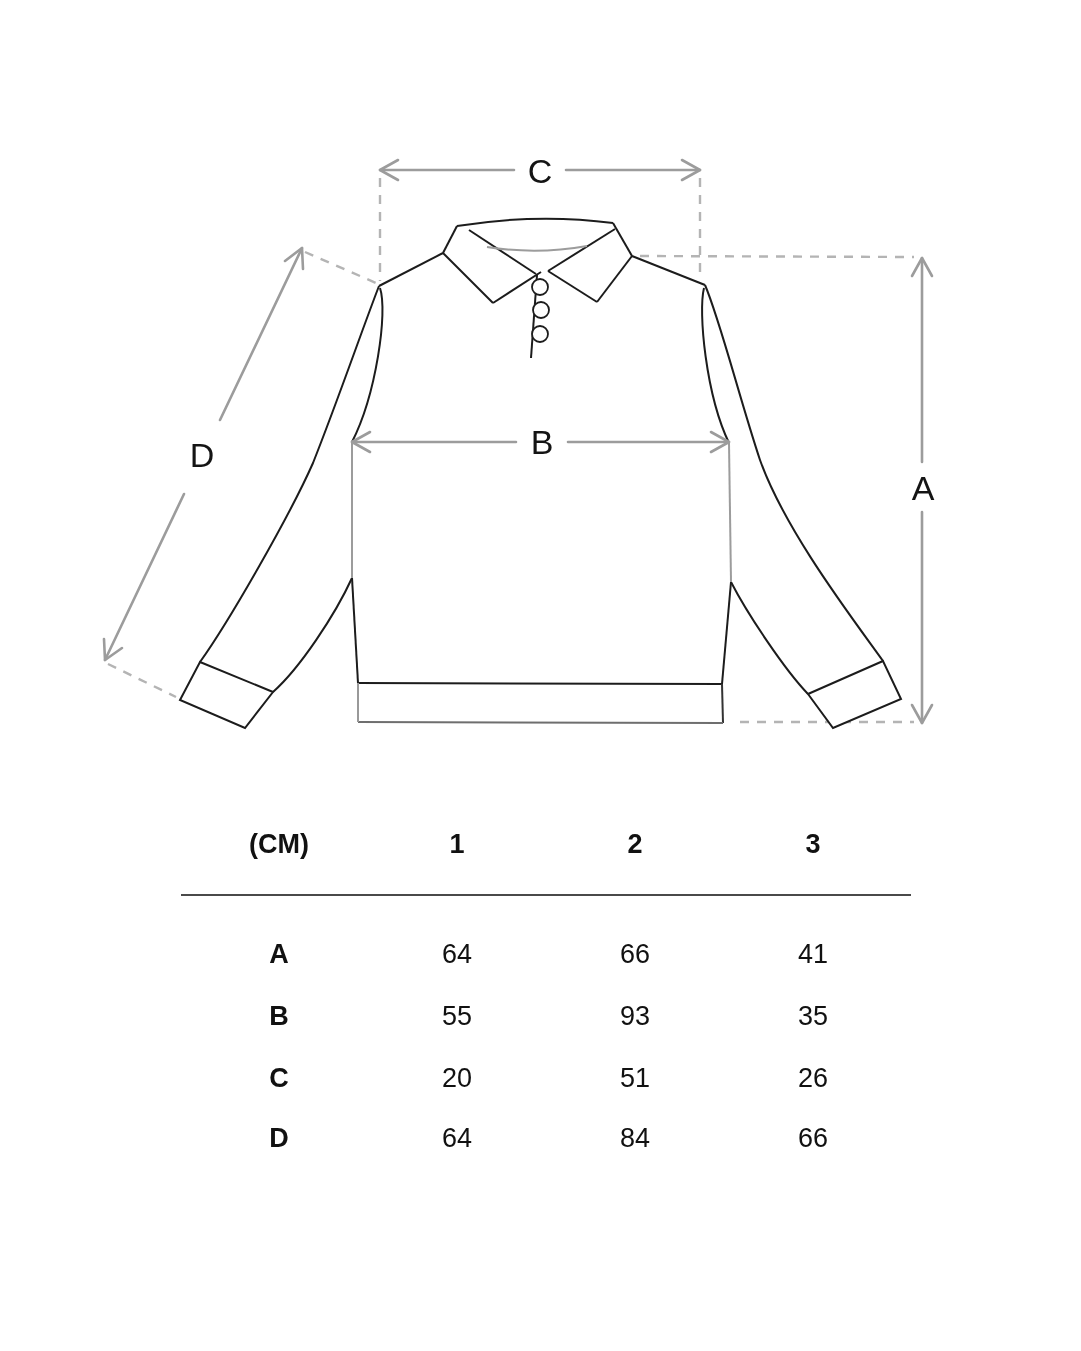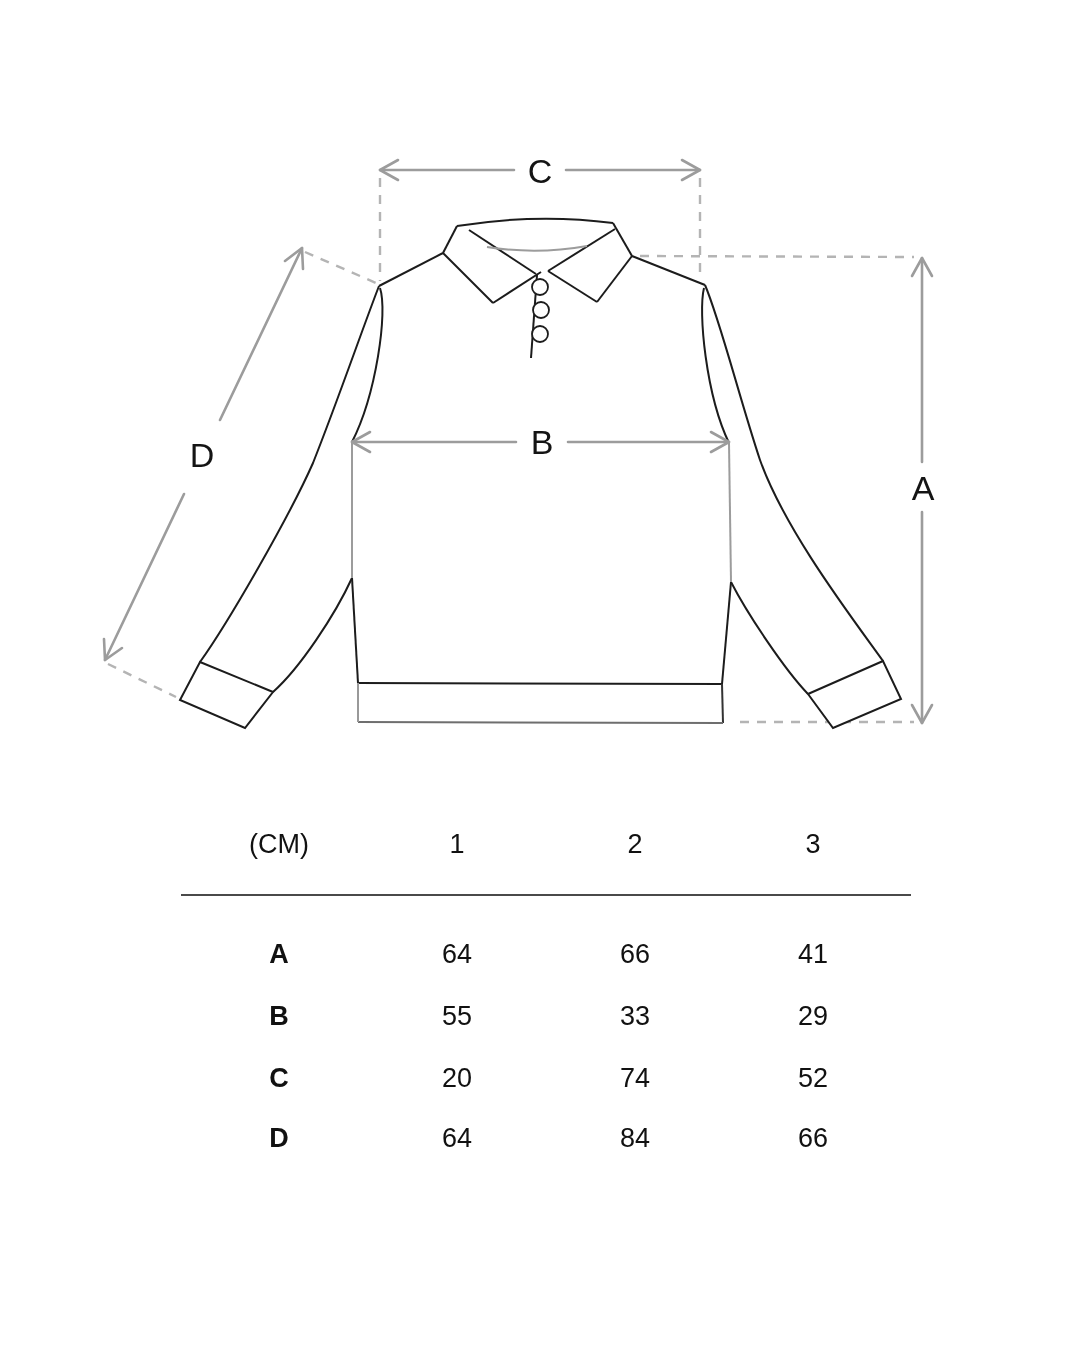--- a/index.html
+++ b/index.html
@@ -5,21 +5,21 @@
   html,body{margin:0;padding:0;background:#ffffff;}
   .stage{position:relative;width:1081px;height:1351px;background:#fff;overflow:hidden;
          font-family:"Liberation Sans",sans-serif;color:#111;}
   .diagram-svg{position:absolute;left:0;top:0;}
   .dim-letter{font-family:"Liberation Sans",sans-serif;font-size:34px;fill:#141414;}
   
   .size-table{position:absolute;left:190px;top:0;width:712px;}
   .t-row{position:absolute;left:0;display:grid;grid-template-columns:repeat(4,178px);
          font-size:27px;line-height:30px;}
   .t-row > div{text-align:center;}
-  .t-head{font-weight:normal;}
+  .t-head{font-weight:bold;}
   .row-label{font-weight:bold;}
   .t-rule{position:absolute;left:181px;top:894px;width:730px;height:2px;background:#4a4a4a;}
 </style>
 </head>
 <body>
 
 <div class="stage">
 
   <svg class="diagram-svg" width="1081" height="780" viewBox="0 0 1081 780">
 
@@ -133,29 +133,29 @@
     <div class="t-row" style="top:939px">
       <div class="row-label">A</div>
       <div>64</div>
       <div>66</div>
       <div>41</div>
     </div>
 
     <div class="t-row" style="top:1001px">
       <div class="row-label">B</div>
       <div>55</div>
-      <div>33</div>
-      <div>29</div>
+      <div>93</div>
+      <div>35</div>
     </div>
 
     <div class="t-row" style="top:1063px">
       <div class="row-label">C</div>
       <div>20</div>
-      <div>74</div>
-      <div>52</div>
+      <div>51</div>
+      <div>26</div>
     </div>
 
     <div class="t-row" style="top:1123px">
       <div class="row-label">D</div>
       <div>64</div>
       <div>84</div>
       <div>66</div>
     </div>
   </div>
 

